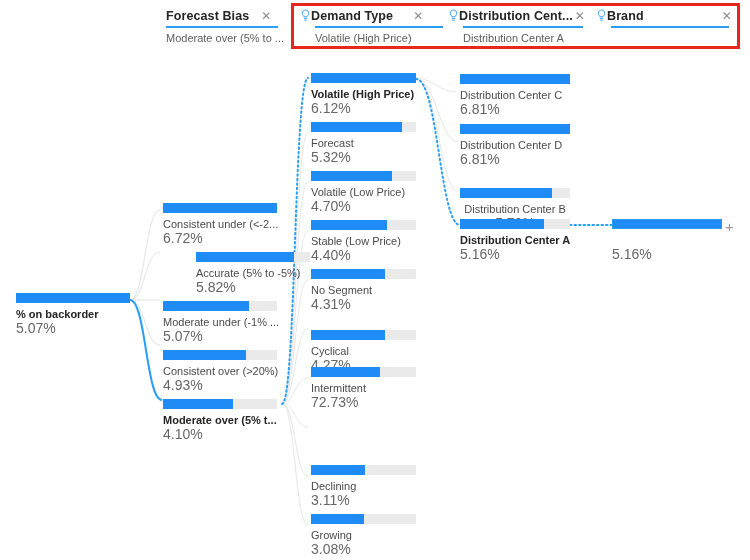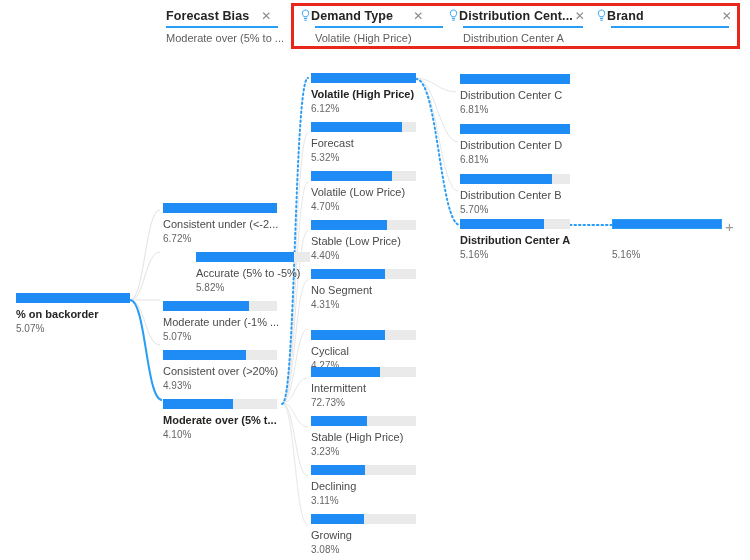--- a/index.html
+++ b/index.html
@@ -113,21 +113,21 @@
     color: #4a4a4a;
     margin-top: 5px;
     white-space: nowrap;
     line-height: 13px;
   }
   .node-label.bold {
     font-weight: bold;
     color: #252423;
   }
   .node-value {
-    font-size: 10px;
+    font-size: 14px;
     color: #666666;
     margin-top: 1px;
     line-height: 13px;
     white-space: nowrap;
   }
   .plus-btn {
     position: absolute;
     font-size: 15px;
     color: #9b9b9b;
     line-height: 1;
@@ -324,27 +324,20 @@
   </div>
 
   <div class="node" style="left:311px; top:367px; width:105px;">
     <div class="bar-track">
       <div class="bar-fill" style="width:66%;"></div>
     </div>
     <div class="node-label">Intermittent</div>
     <div class="node-value">72.73%</div>
   </div>
 
-  <div class="node" style="left:311px; top:416px; width:105px;">
-    <div class="bar-track">
-      <div class="bar-fill" style="width:53%;"></div>
-    </div>
-    <div class="node-label">Stable (High Price)</div>
-    <div class="node-value">3.23%</div>
-  </div>
 
   <div class="node" style="left:311px; top:465px; width:105px;">
     <div class="bar-track">
       <div class="bar-fill" style="width:51%;"></div>
     </div>
     <div class="node-label">Declining</div>
     <div class="node-value">3.11%</div>
   </div>
 
   <div class="node" style="left:311px; top:514px; width:105px;">
@@ -364,21 +357,21 @@
   </div>
 
   <div class="node" style="left:460px; top:124px; width:110px;">
     <div class="bar-track">
       <div class="bar-fill" style="width:100%;"></div>
     </div>
     <div class="node-label">Distribution Center D</div>
     <div class="node-value">6.81%</div>
   </div>
 
-  <div class="node" style="left:460px; top:174px; width:110px;">
+  <div class="node" style="left:460px; top:188px; width:110px;text-align:center;">
     <div class="bar-track">
       <div class="bar-fill" style="width:84%;"></div>
     </div>
     <div class="node-label">Distribution Center B</div>
     <div class="node-value">5.70%</div>
   </div>
 
   <div class="node" style="left:460px; top:219px; width:110px;">
     <div class="bar-track">
       <div class="bar-fill" style="width:76%;"></div>

